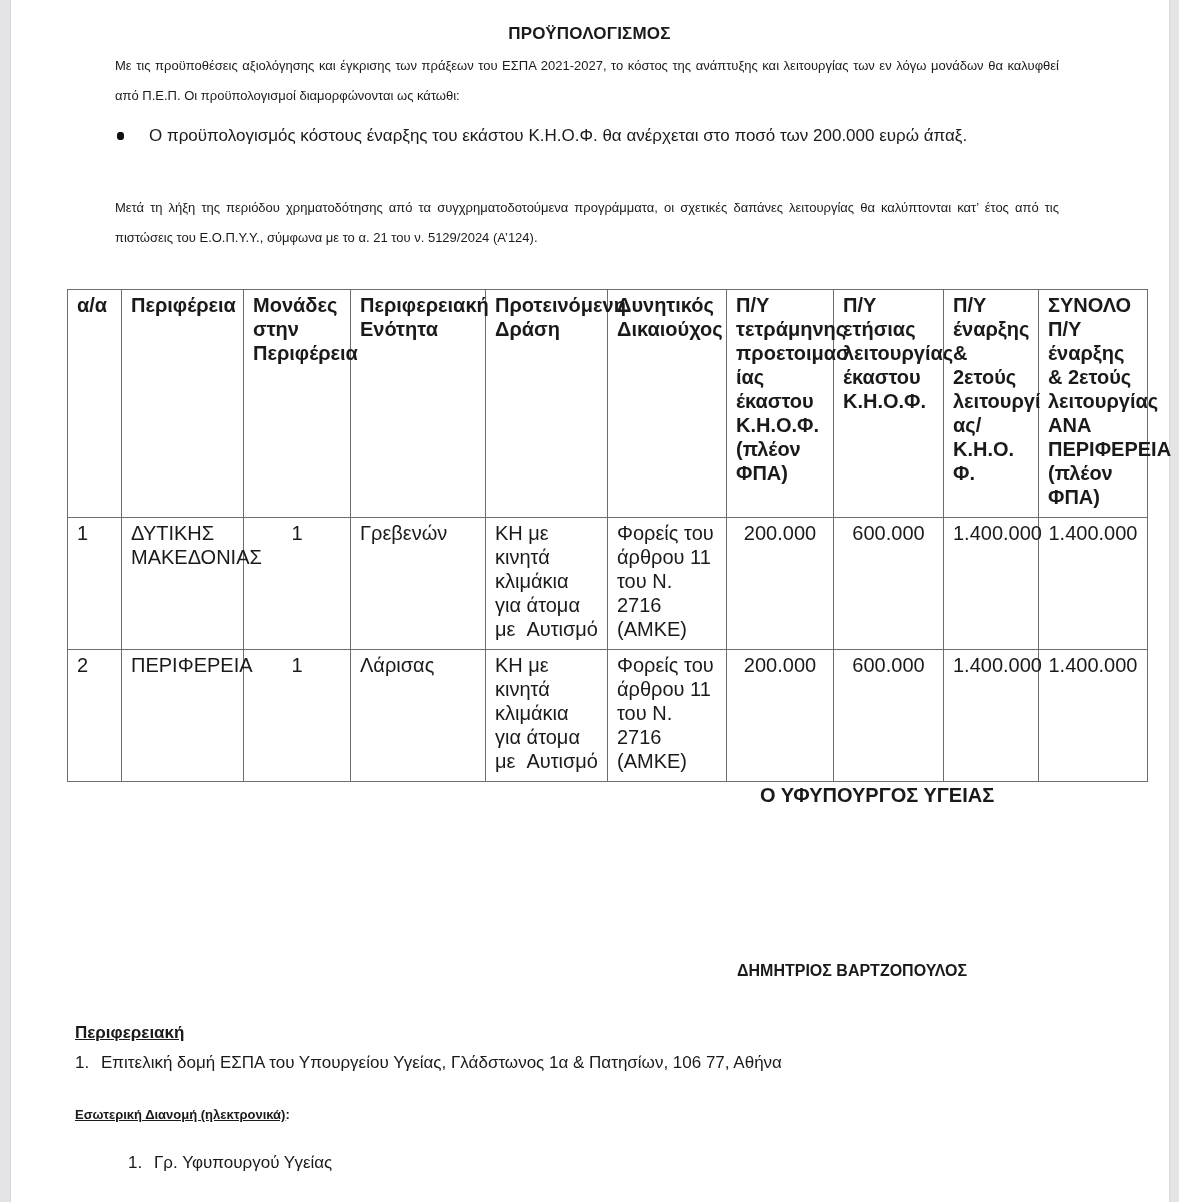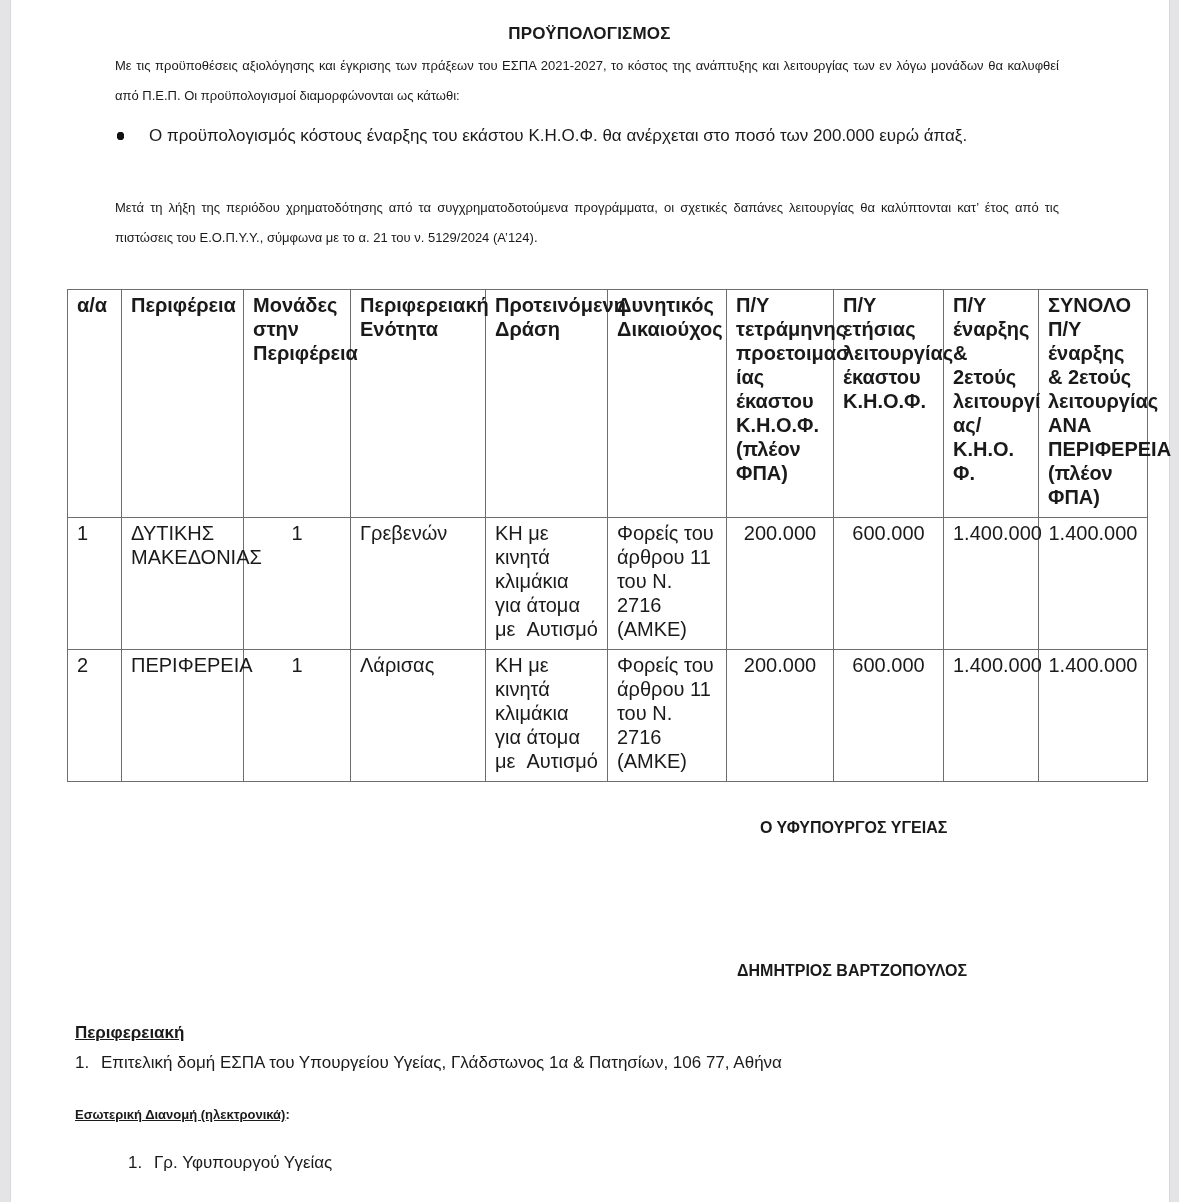--- a/index.html
+++ b/index.html
@@ -43,21 +43,21 @@
   }
   table.budget th { font-weight: bold; }
   .b { font-weight: bold; }
   .c { text-align: center !important; }
   .just { text-align: justify; text-align-last: justify; }
   .hdr-row th { height: 210px; }
   .row1 td, .row2 td { height: 97px; }
   .tot td { height: 22px; }
 
   .sign1 {
-    position: absolute; top: 819px; left: 760px; font-weight: bold; font-size: 16px;
+    position: absolute; top: 784px; left: 760px; font-weight: bold; font-size: 20px;
   }
   .sign2 {
     position: absolute; top: 942px; left: 737px; font-weight: bold; font-size: 16px; margin-top: 20px;
   }
   .cc-head {
     position: absolute; top: 1023px; left: 75px; font-weight: bold; font-size: 17px; text-decoration: underline;
   }
   .cc-item { position: absolute; top: 1053px; left: 75px; font-size: 17px; }
   .int-head {
     position: absolute; top: 1107px; left: 75px; font-weight: bold; font-size: 13px;

